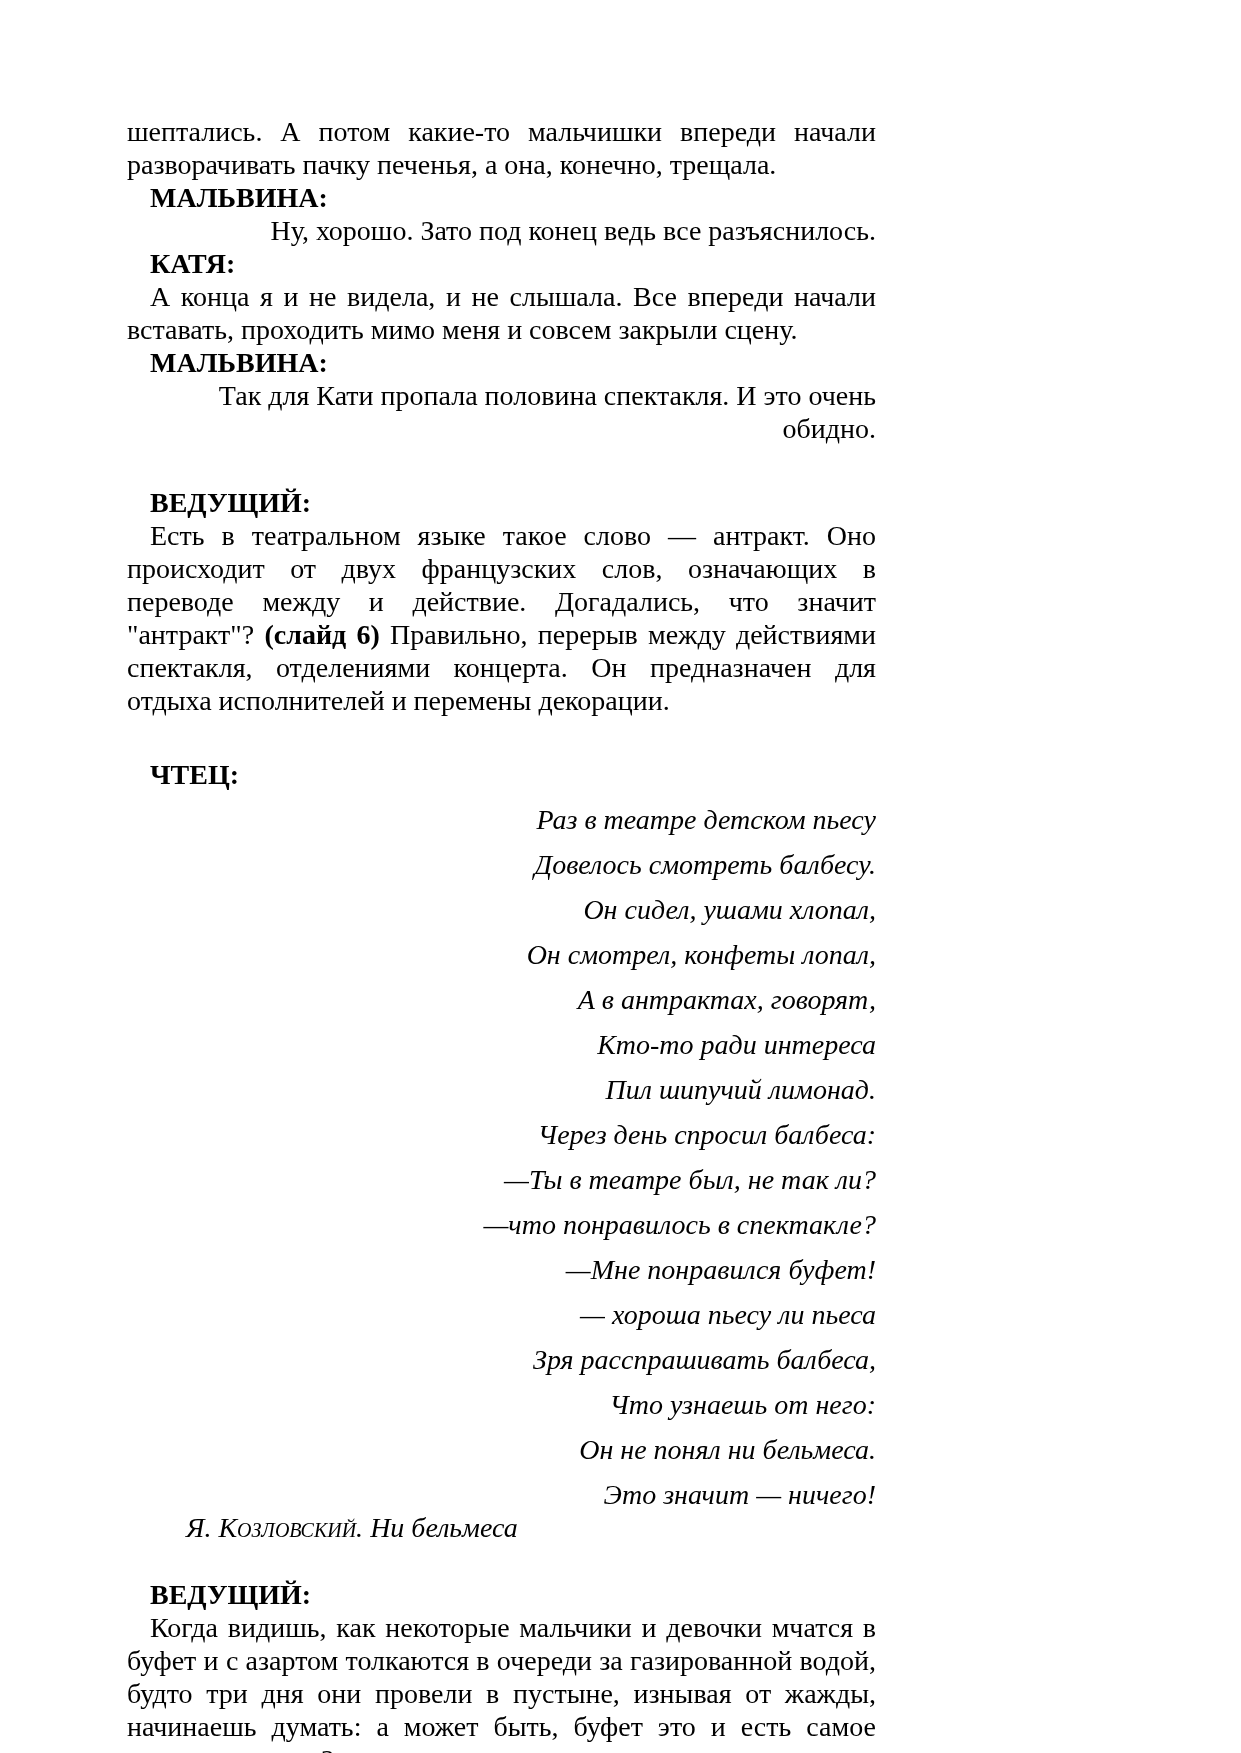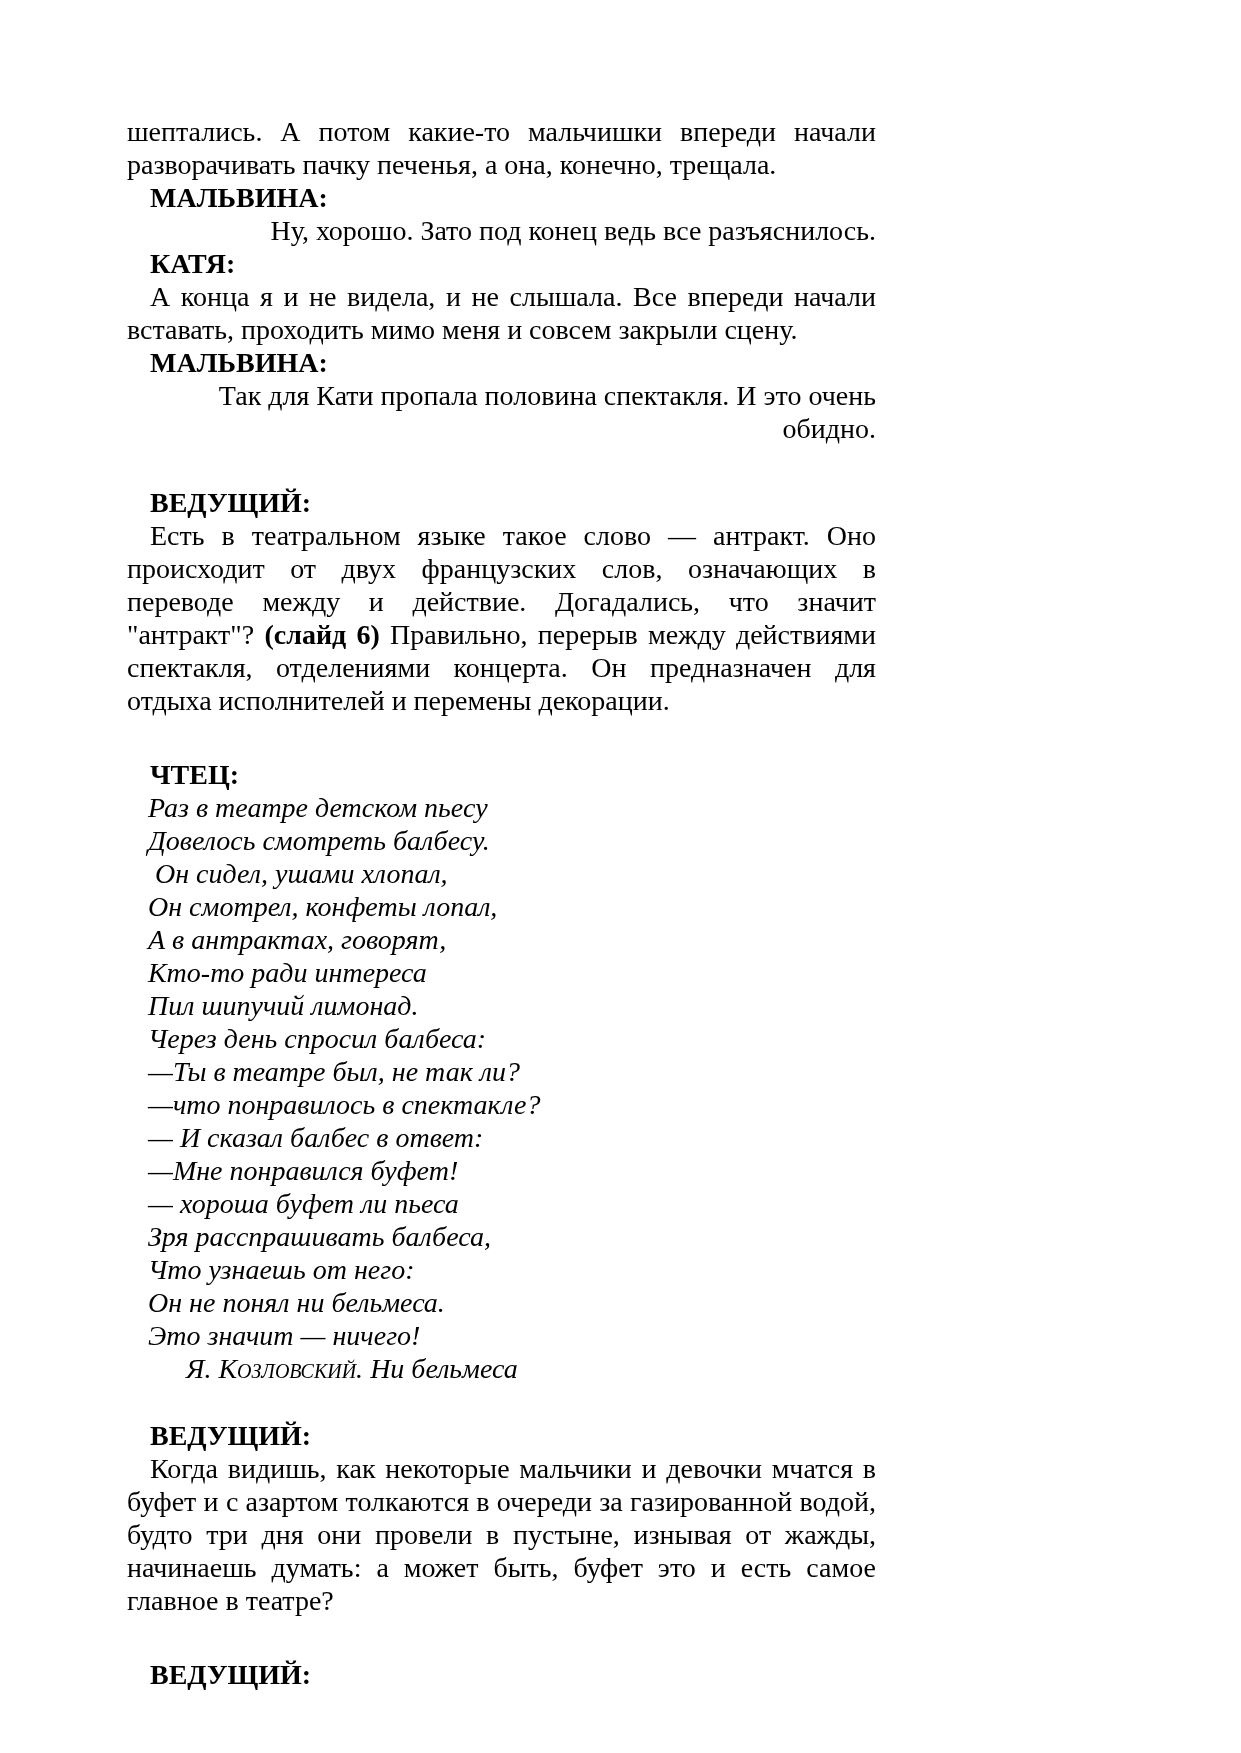--- a/index.html
+++ b/index.html
@@ -28,23 +28,24 @@
   .align-left   { text-align: right; }
   .indent-none     { text-indent: 0; }
   .indent-first    { text-indent: 23px; }
   .indent-first-lg { text-indent: 36px; }
   .heading {
     margin: 0;
     padding-left: 23px;
     font-weight: bold;
   }
   .verse {
-    margin: 0 0 0 21px;
+    margin: 12px 0 0 21px;
     font-style: italic;
     white-space: pre;
+    text-align: right;
   }
   .attribution {
     margin: 0 0 0 59px;
     font-style: italic;
     white-space: pre;
   }
   .spacer { width: 100%; }
   .size-lg { height: 41px; }
   .size-md { height: 34px; }
   .run          { font-style: inherit; }
@@ -71,23 +72,22 @@
     <div class="verse"><span class="run">Раз в театре детском пьесу</span></div>
     <div class="verse"><span class="run">Довелось смотреть балбесу.</span></div>
     <div class="verse"><span class="run"> Он сидел, ушами хлопал,</span></div>
     <div class="verse"><span class="run">Он смотрел, конфеты лопал,</span></div>
     <div class="verse"><span class="run">А в антрактах, говорят,</span></div>
     <div class="verse"><span class="run">Кто-то ради интереса</span></div>
     <div class="verse"><span class="run">Пил шипучий лимонад.</span></div>
     <div class="verse"><span class="run">Через день спросил балбеса:</span></div>
     <div class="verse"><span class="run">—Ты в театре был, не так ли?</span></div>
     <div class="verse"><span class="run">—что понравилось в спектакле?</span></div>
-    <div class="verse"><span class="run">— И сказал балбес в ответ:</span></div>
     <div class="verse"><span class="run">—Мне понравился буфет!</span></div>
-    <div class="verse"><span class="run">— хороша буфет ли пьеса</span></div>
+    <div class="verse"><span class="run">— хороша пьесу ли пьеса</span></div>
     <div class="verse"><span class="run">Зря расспрашивать балбеса,</span></div>
     <div class="verse"><span class="run">Что узнаешь от него:</span></div>
     <div class="verse"><span class="run">Он не понял ни бельмеса.</span></div>
     <div class="verse"><span class="run">Это значит — ничего!</span></div>
     <div class="attribution"><span class="run">Я. </span><span class="run run-smallcaps">Козловский.</span><span class="run"> Ни бельмеса</span></div>
     <div class="spacer size-md"></div>
     <div class="heading"><span class="run">ВЕДУЩИЙ:</span></div>
     <div class="para align-justify indent-first"><span class="run">Когда видишь, как некоторые мальчики и девочки мчатся в буфет и с азартом толкаются в очереди за газированной водой, будто три дня они провели в пустыне, изнывая от жажды, начинаешь думать: а может быть, буфет это и есть самое главное в театре?</span></div>
     <div class="spacer size-lg"></div>
     <div class="heading"><span class="run">ВЕДУЩИЙ:</span></div>

